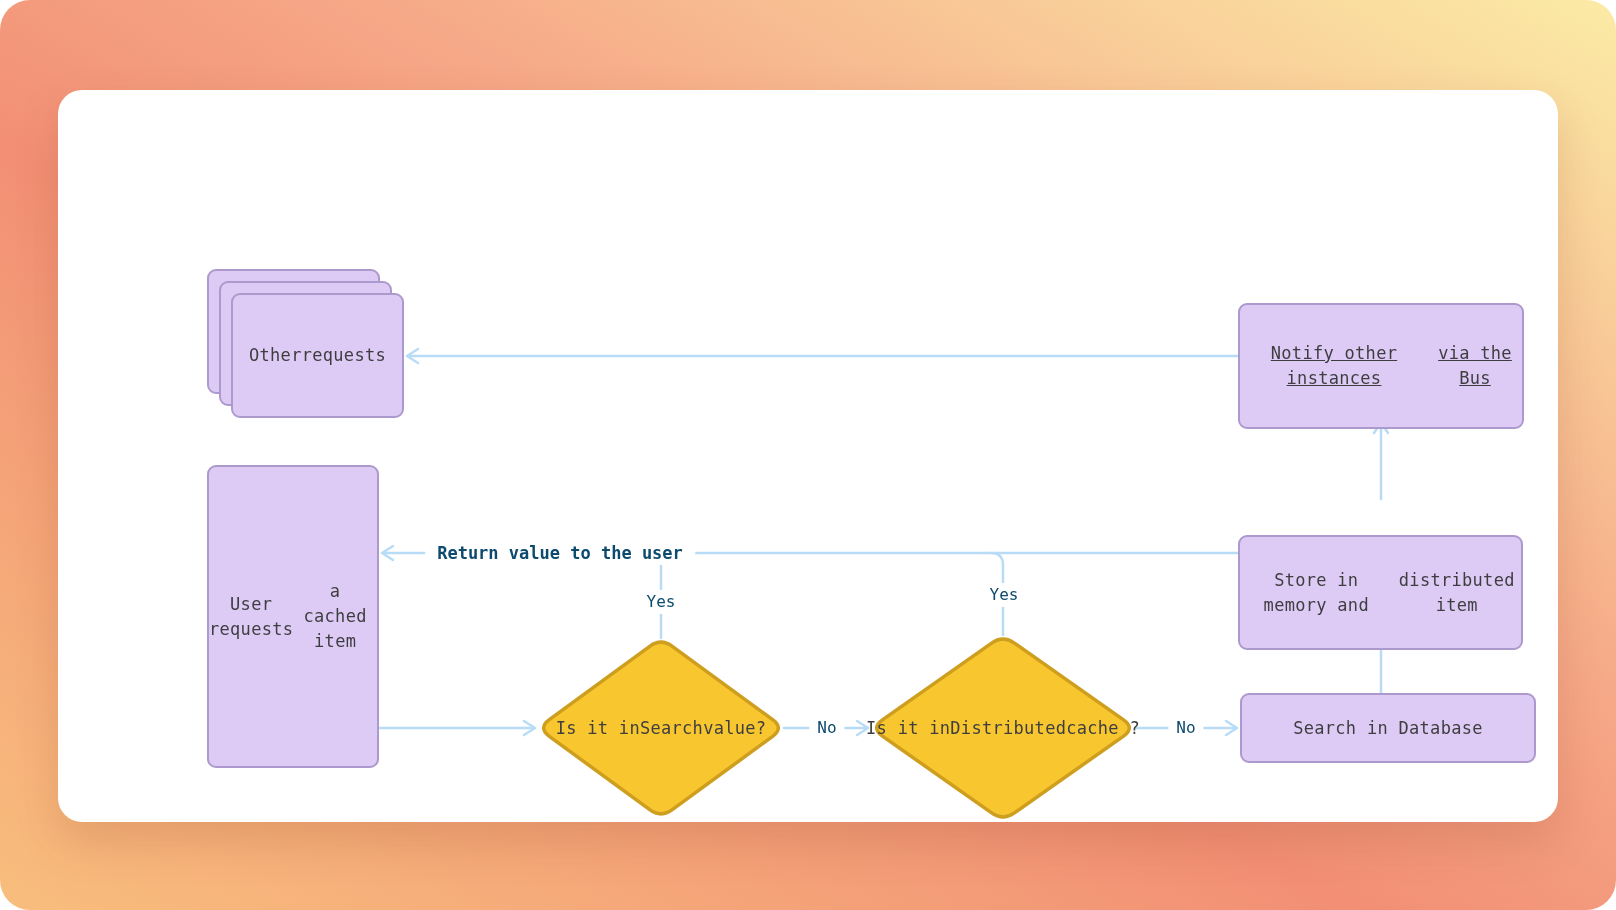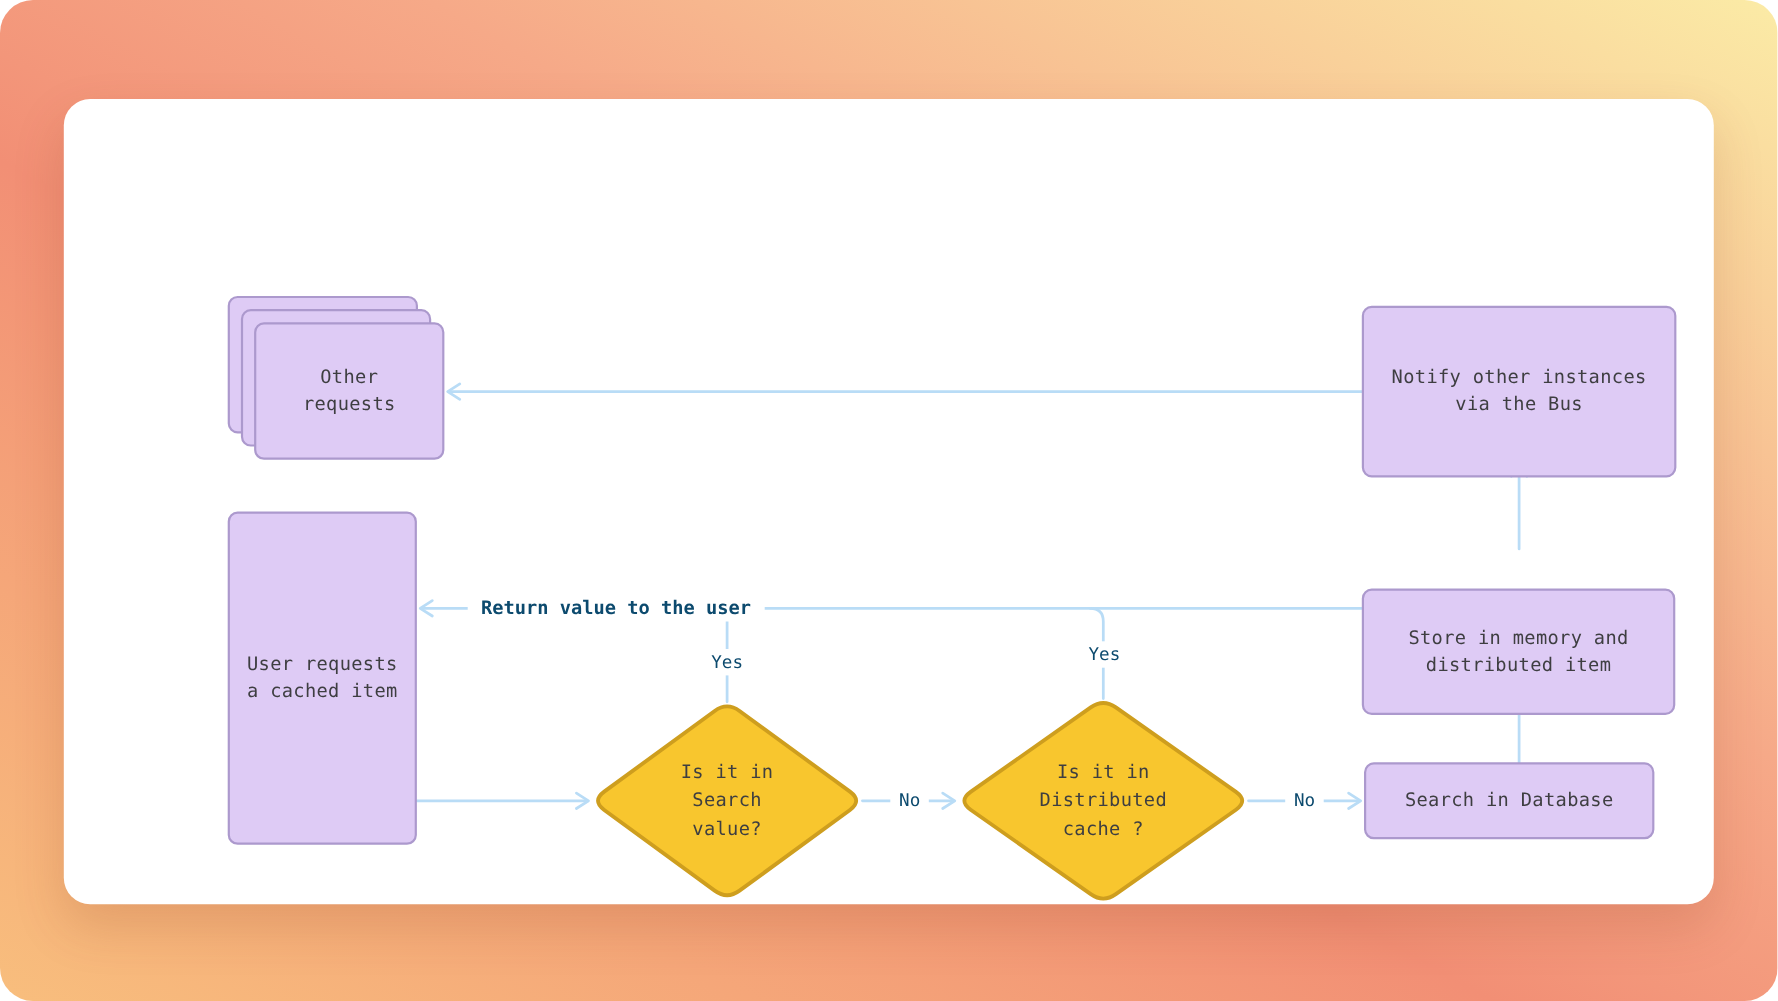--- a/index.html
+++ b/index.html
@@ -13,28 +13,28 @@
     background:linear-gradient(to bottom left,#FBEBA6 0%,#F6A988 38%,#F28F75 58%,#F8BE7D 100%);
   }
   .card{
     position:absolute;left:58px;top:90px;width:1500px;height:732px;
     background:#ffffff;border-radius:24px;
     box-shadow:0 20px 45px rgba(140,60,30,.18);
   }
   .wires{position:absolute;left:0;top:0;width:1616px;height:910px;pointer-events:none;}
   .node{
     position:absolute;box-sizing:border-box;
-    display:flex;flex-direction:column;align-items:center;justify-content:center;
+    display:flex;align-items:center;justify-content:center;
     background:#DECBF5;border:2px solid #AC99CD;border-radius:9px;
-    color:#3E3E41;font-size:17px;line-height:25px;letter-spacing:.3px;text-align:left;
+    color:#3E3E41;font-size:17px;line-height:25px;letter-spacing:.3px;text-align:center;
   }
   .node.shadow-card{background:#DECBF5;border:2px solid #AC99CD;}
   .diamond-text{
     position:absolute;transform:translate(-50%,-50%);
-    display:flex;flex-direction:column;align-items:center;justify-content:center;
+    display:flex;flex-direction:row;align-items:center;justify-content:center;
     color:#3E3E41;font-size:17px;line-height:26px;letter-spacing:.3px;text-align:center;
   }
   .edge-label{
     position:absolute;transform:translate(-50%,-50%);
     background:#ffffff;color:#0c4a6e;font-size:16px;line-height:20px;
     padding:2px 8px;white-space:nowrap;
   }
   .edge-label.return{font-size:17px;font-weight:bold;color:#0c4a6e;padding:2px 12px;}
 </style>
 </head>
@@ -89,29 +89,29 @@
     <div class="node" style="left:173px;top:203px;width:173px;height:125px;">
       <div>Other</div>
       <div>requests</div>
     </div>
 
     <div class="node" style="left:149px;top:375px;width:172px;height:303px;">
       <div>User requests</div>
       <div>a cached item</div>
     </div>
 
-    <div class="node" style="left:1180px;top:188px;width:286px;height:156px;">
+    <div class="node" style="left:1180px;top:213px;width:286px;height:126px;text-decoration:underline;">
       <div>Notify other instances</div>
       <div>via the Bus</div>
     </div>
     <div class="node" style="left:1180px;top:409px;width:285px;height:115px;margin-top:36px;">
       <div>Store in memory and</div>
       <div>distributed item</div>
     </div>
-    <div class="node" style="left:1182px;top:603px;width:264px;height:70px;">
+    <div class="node" style="left:1182px;top:603px;width:296px;height:70px;">
       <div>Search in Database</div>
     </div>
 
     <div class="diamond-text" style="left:603px;top:638px;">
       <div>Is it in</div>
       <div>Search</div>
       <div>value?</div>
     </div>
     <div class="diamond-text" style="left:945px;top:638px;">
       <div>Is it in</div>

